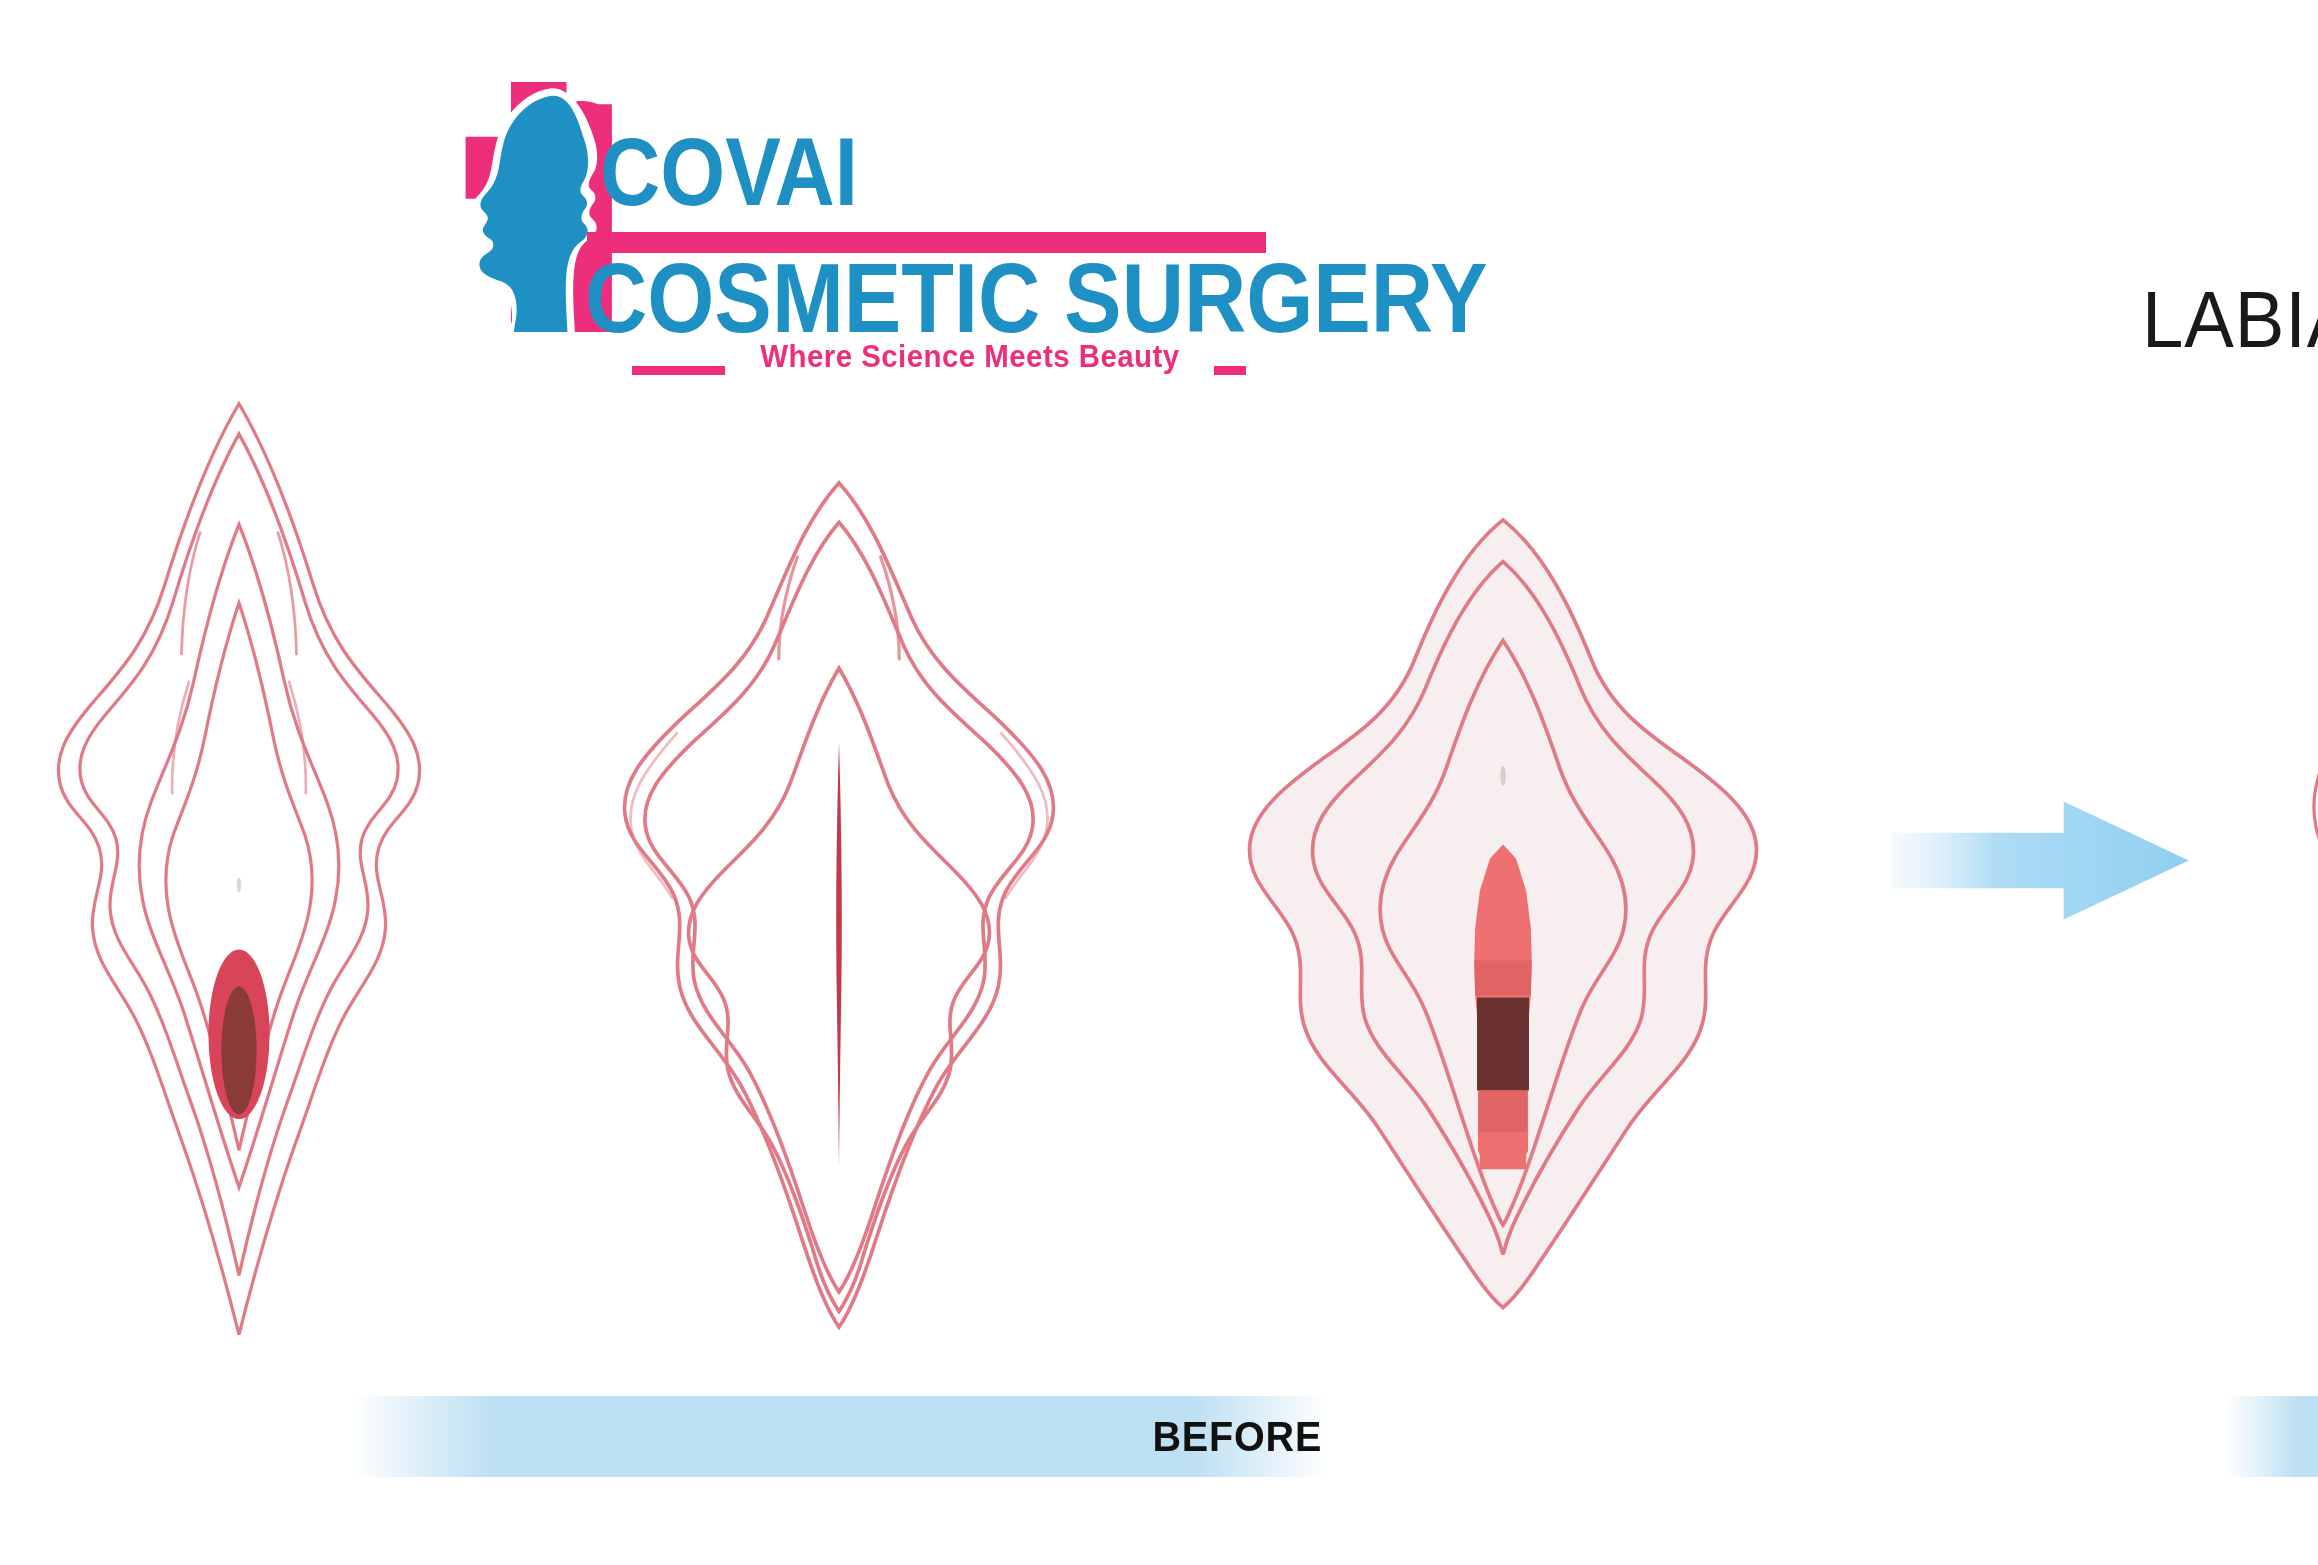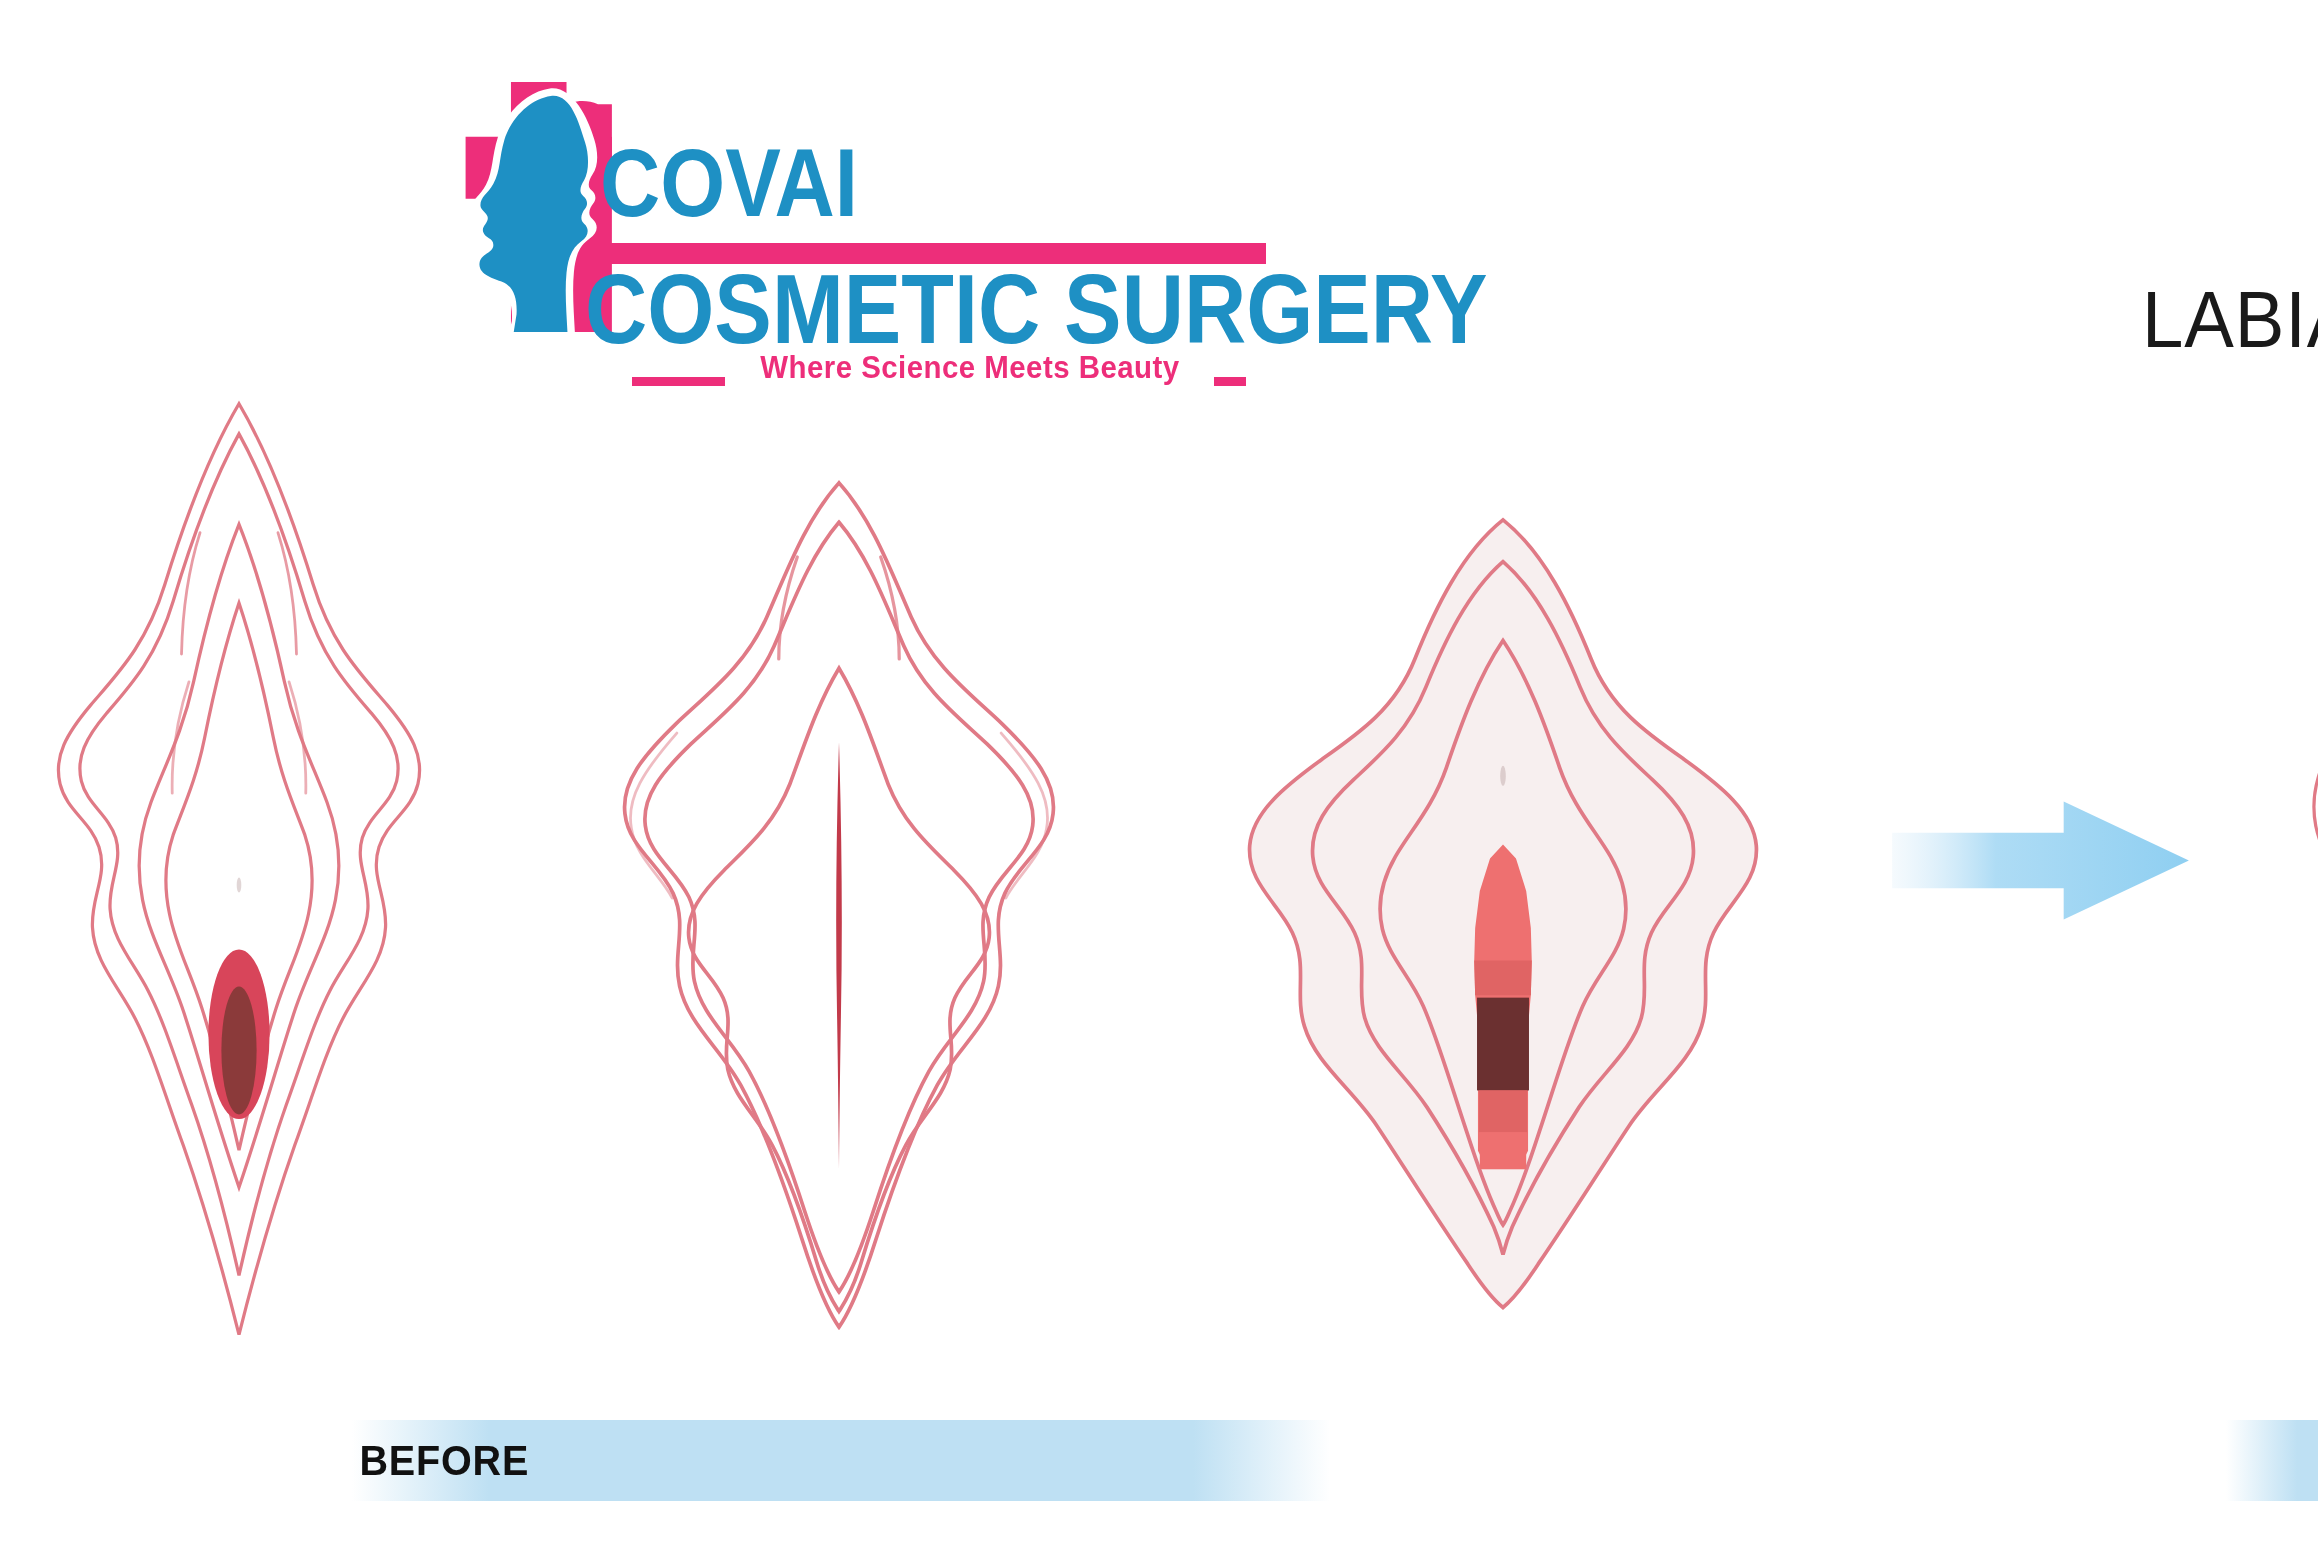--- a/index.html
+++ b/index.html
@@ -29,21 +29,21 @@
   #logo-mark {
     position: absolute;
     left: 0px;
     top: 11.6px;
     width: 153px;
     height: 250px;
   }
   #logo-text-col {
     position: absolute;
     left: 123px;
-    top: 11px;
+    top: 0px;
     width: 747px;
     height: 315px;
   }
   .logo-word {
     font-family: "Liberation Sans Narrow", "Liberation Sans", sans-serif;
     font-weight: bold;
     color: #1E90C4;
     letter-spacing: 0px;
     line-height: 1;
     white-space: nowrap;
@@ -131,22 +131,21 @@
     top: 784px;
     width: 297px;
     height: 153px;
   }
 
   
   .label-bar {
     position: absolute;
     display: flex;
     align-items: center;
-    justify-content: flex-start;
-    margin-top: 24px;
+    justify-content: flex-end;
   }
   #bar-before {
     left: 352px;
     top: 1396px;
     width: 978px;
     height: 81px;
     background: linear-gradient(to right,
         rgba(190,224,243,0) 0%,
         rgba(190,224,243,1) 14%,
         rgba(190,224,243,1) 86%,

